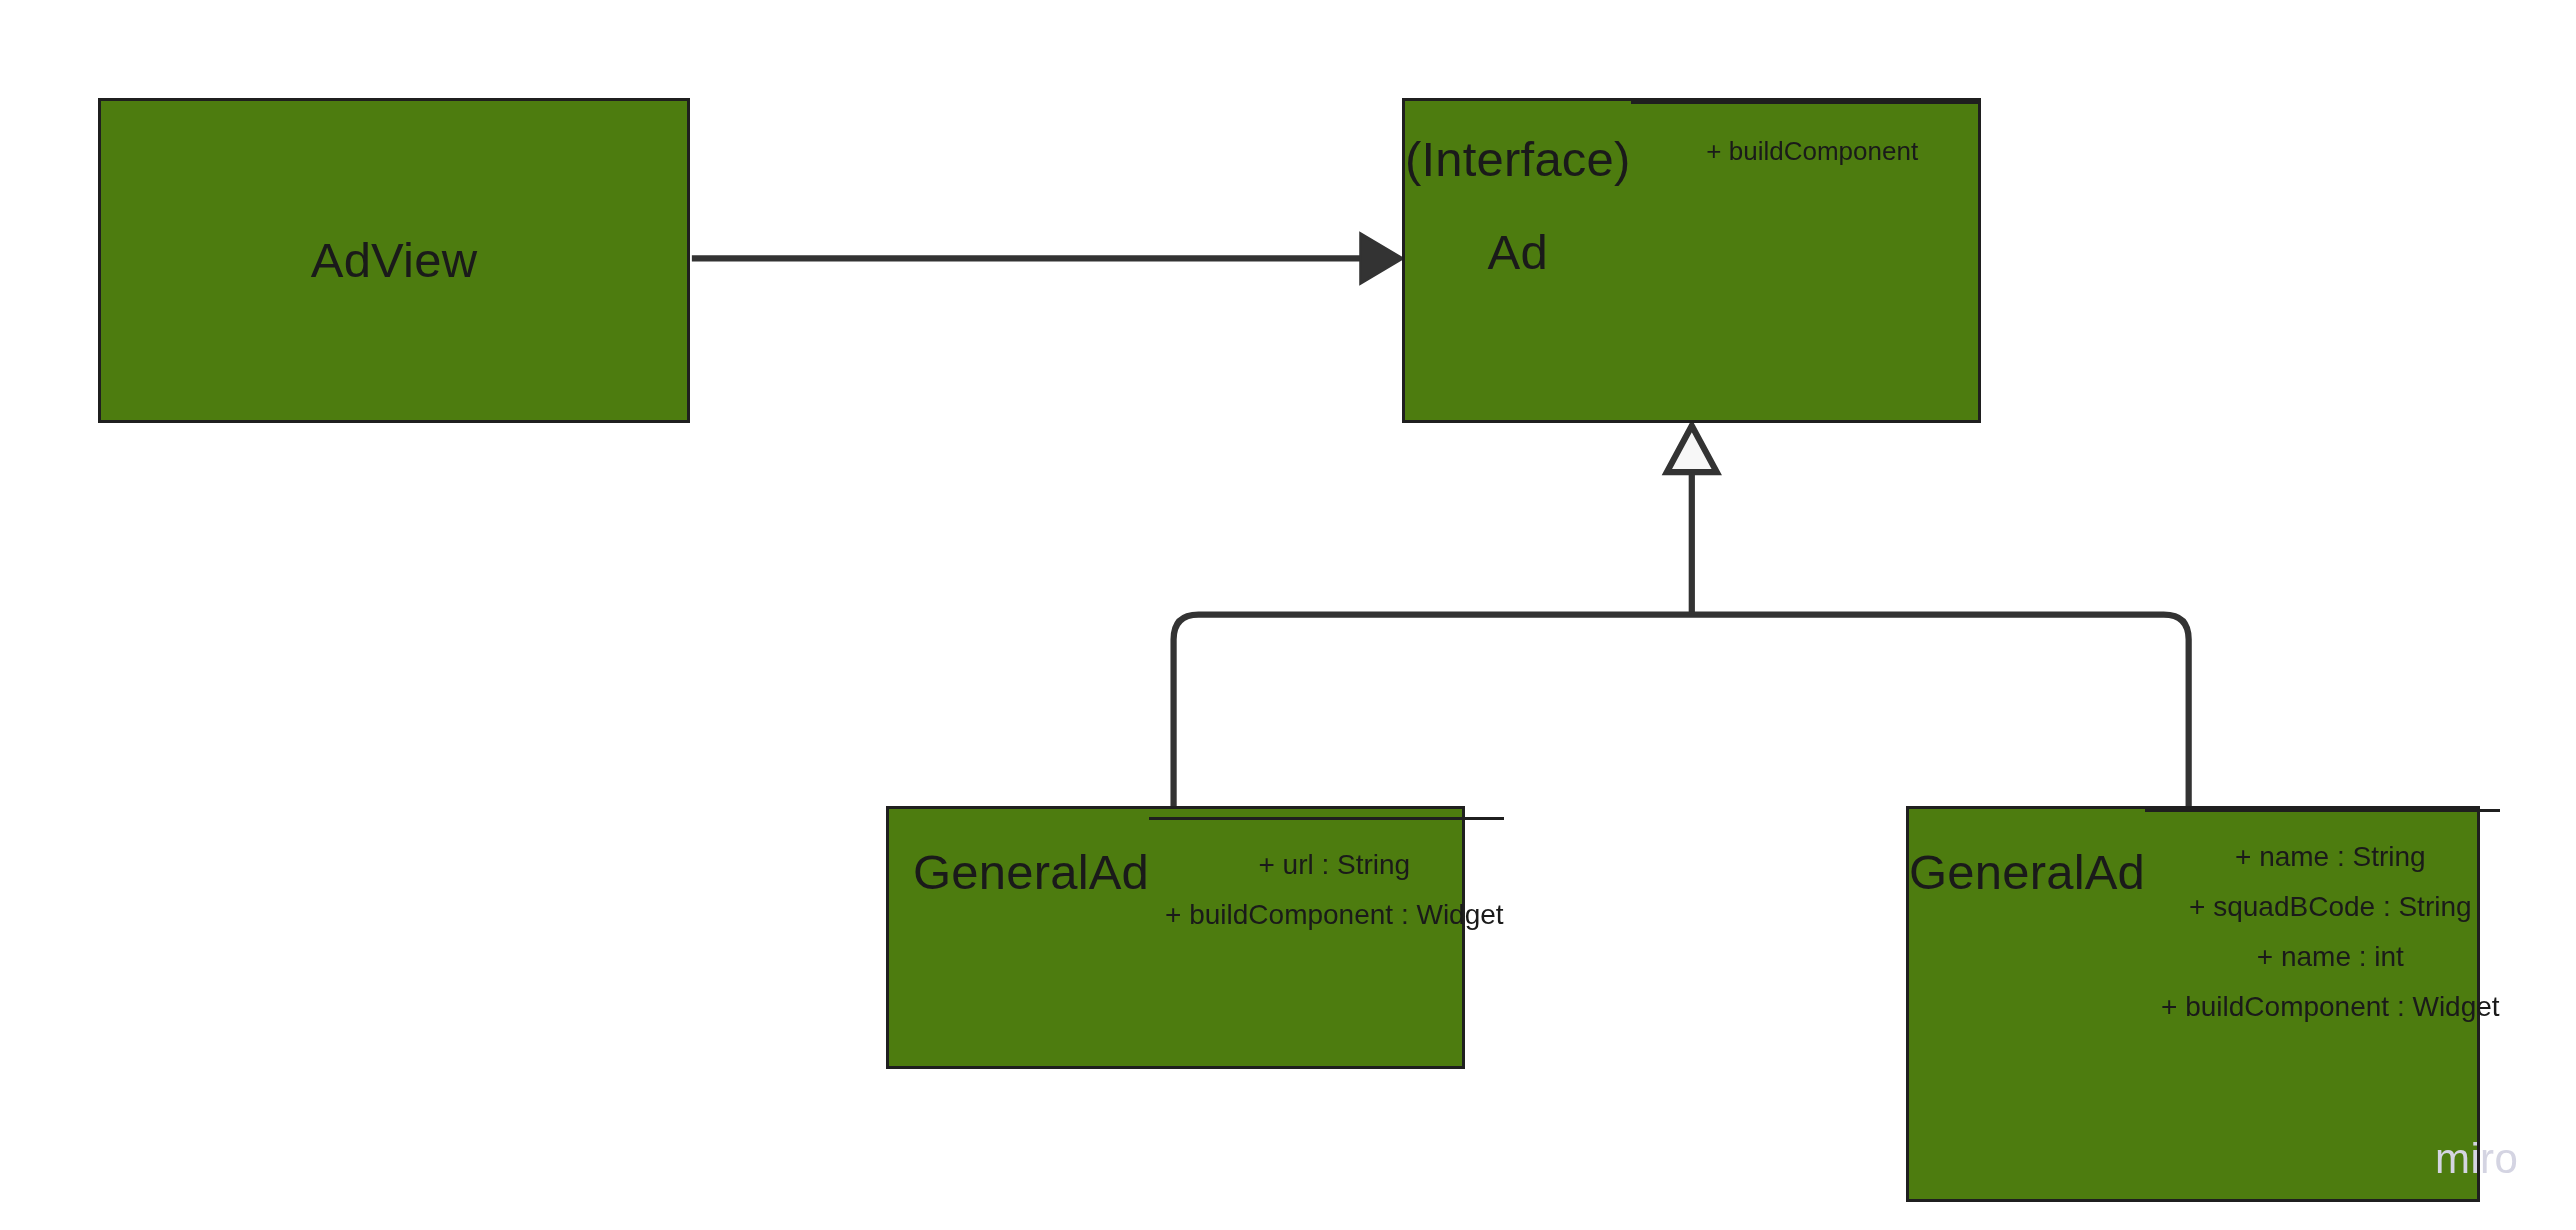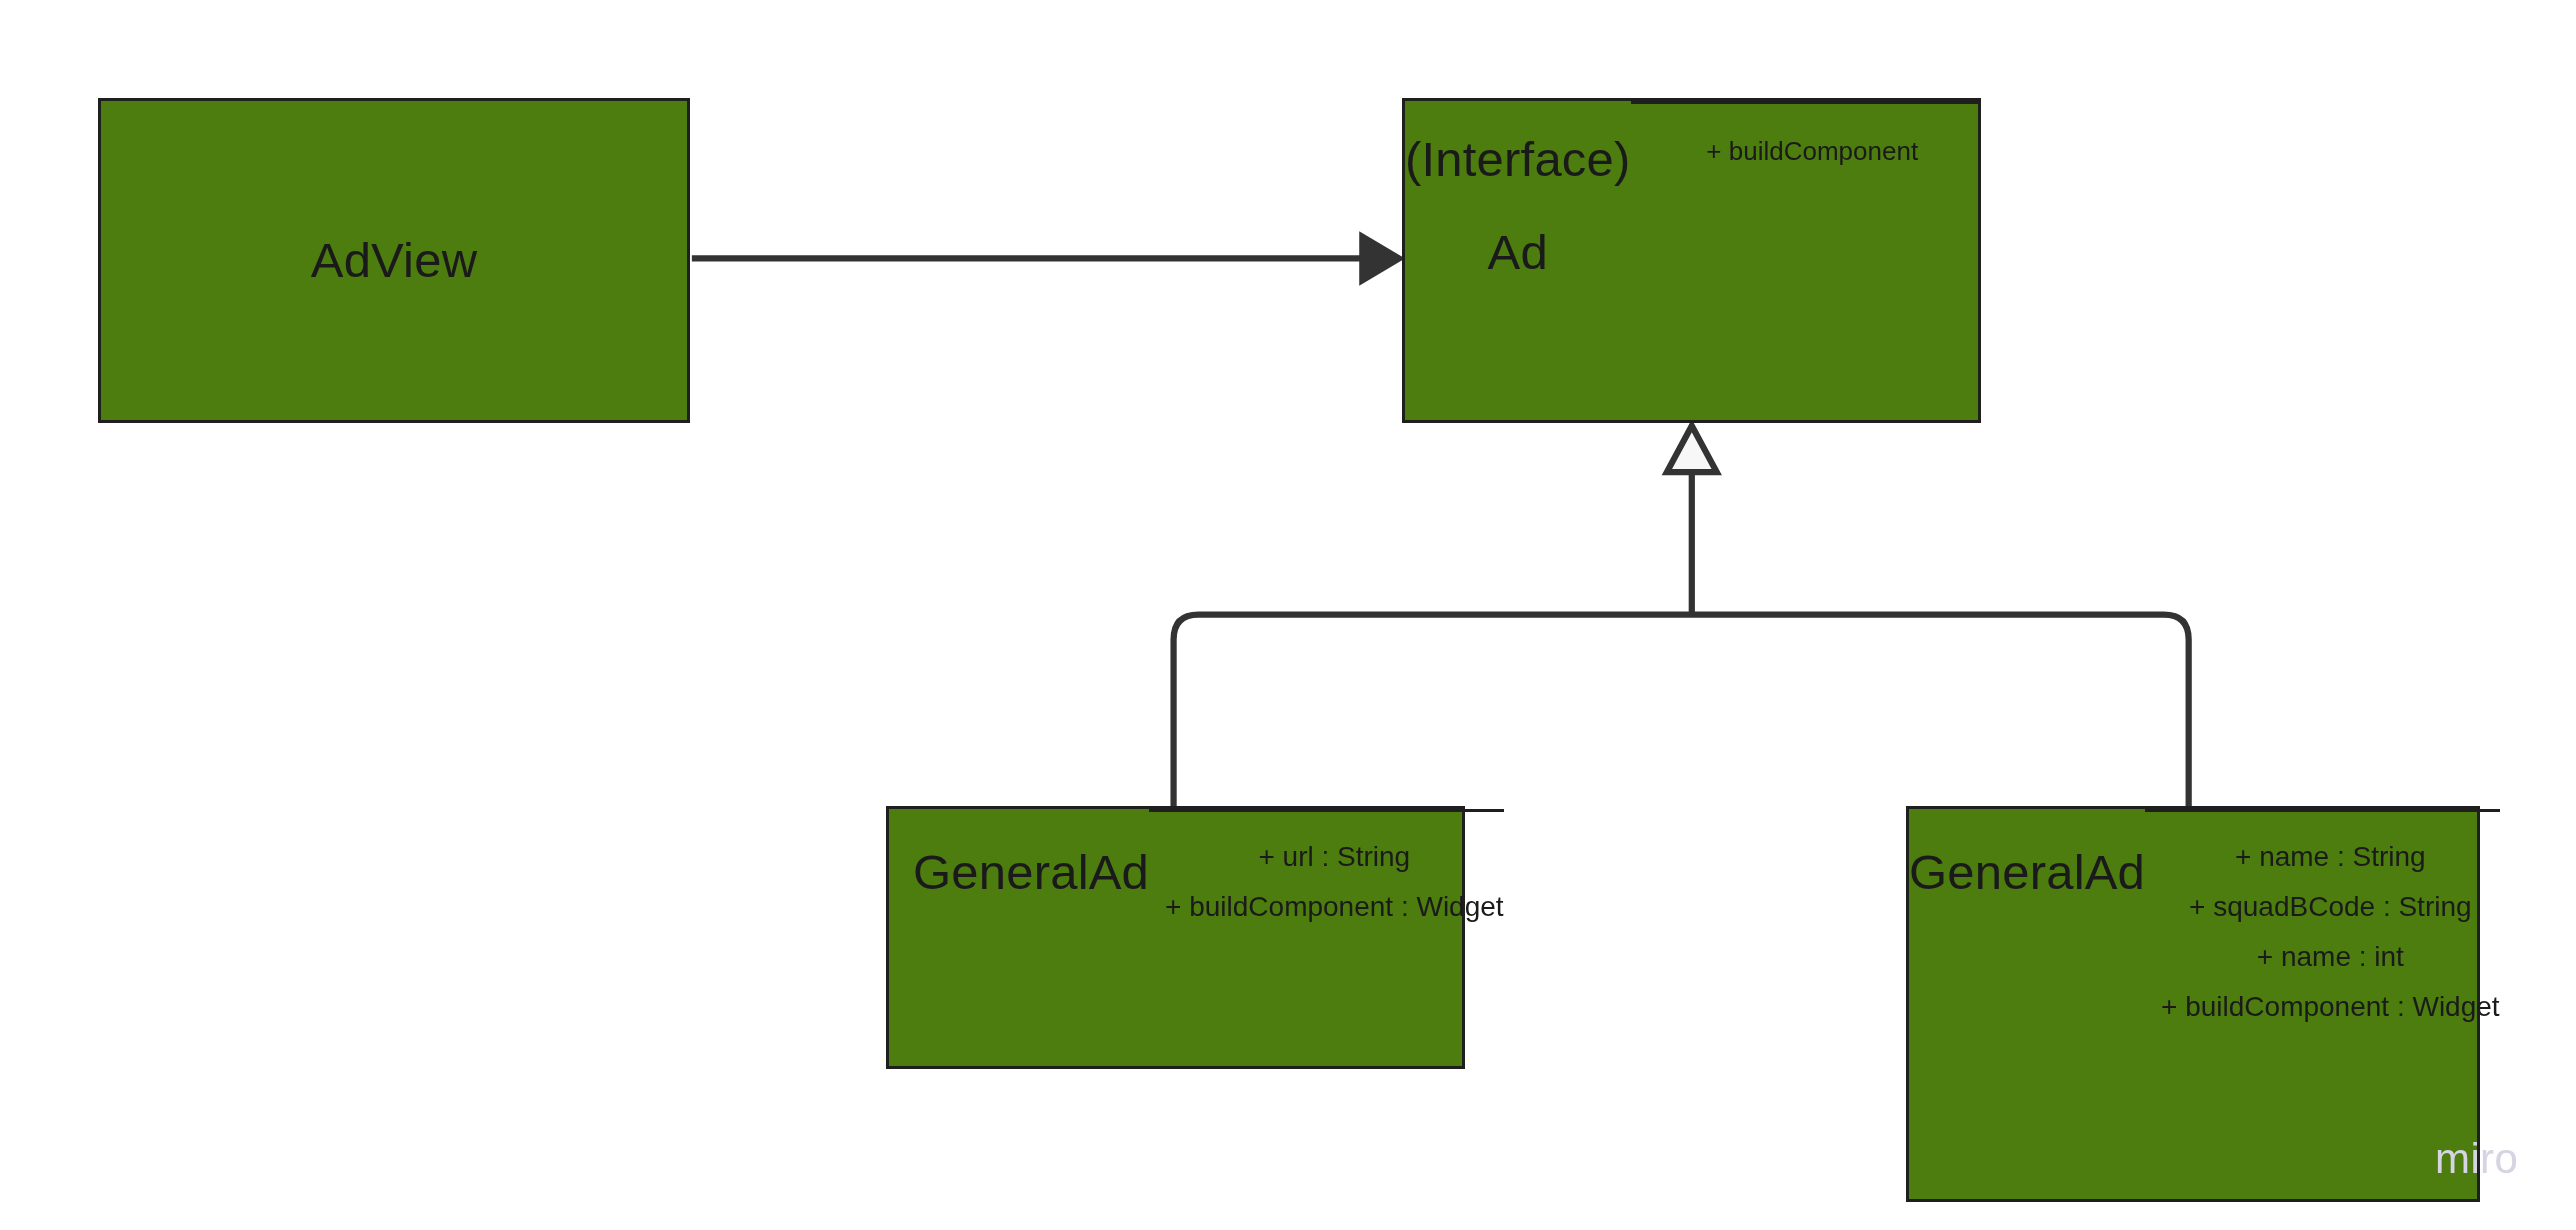--- a/index.html
+++ b/index.html
@@ -79,21 +79,21 @@
   
   #box-adview    { left: 98px;  top: 98px;  width: 592px; height: 325px; }
   #box-adview .compartment-name { flex: 1 1 auto; }
 
   #box-ad        { left: 1402px; top: 98px;  width: 579px; height: 325px; }
   #box-ad .compartment-name    { height: 209px; }
   #box-ad .compartment-members { flex: 1 1 auto; }
 
   #box-generalad { left: 886px;  top: 806px;  width: 579px; height: 263px; }
   #box-generalad .compartment-name    { height: 126px; margin-left: 24px; }
-  #box-generalad .compartment-members { flex: 1 1 auto; }
+  #box-generalad .compartment-members { flex: 1 1 auto; margin-top: 8px; }
 
   #box-contestad { left: 1906px; top: 806px;  width: 574px; height: 396px; }
   #box-contestad .compartment-name    { height: 126px; }
   #box-contestad .compartment-members { flex: 1 1 auto; }
 
   
   #watermark {
     position: absolute;
     left: 2435px;
     top: 1142px;

